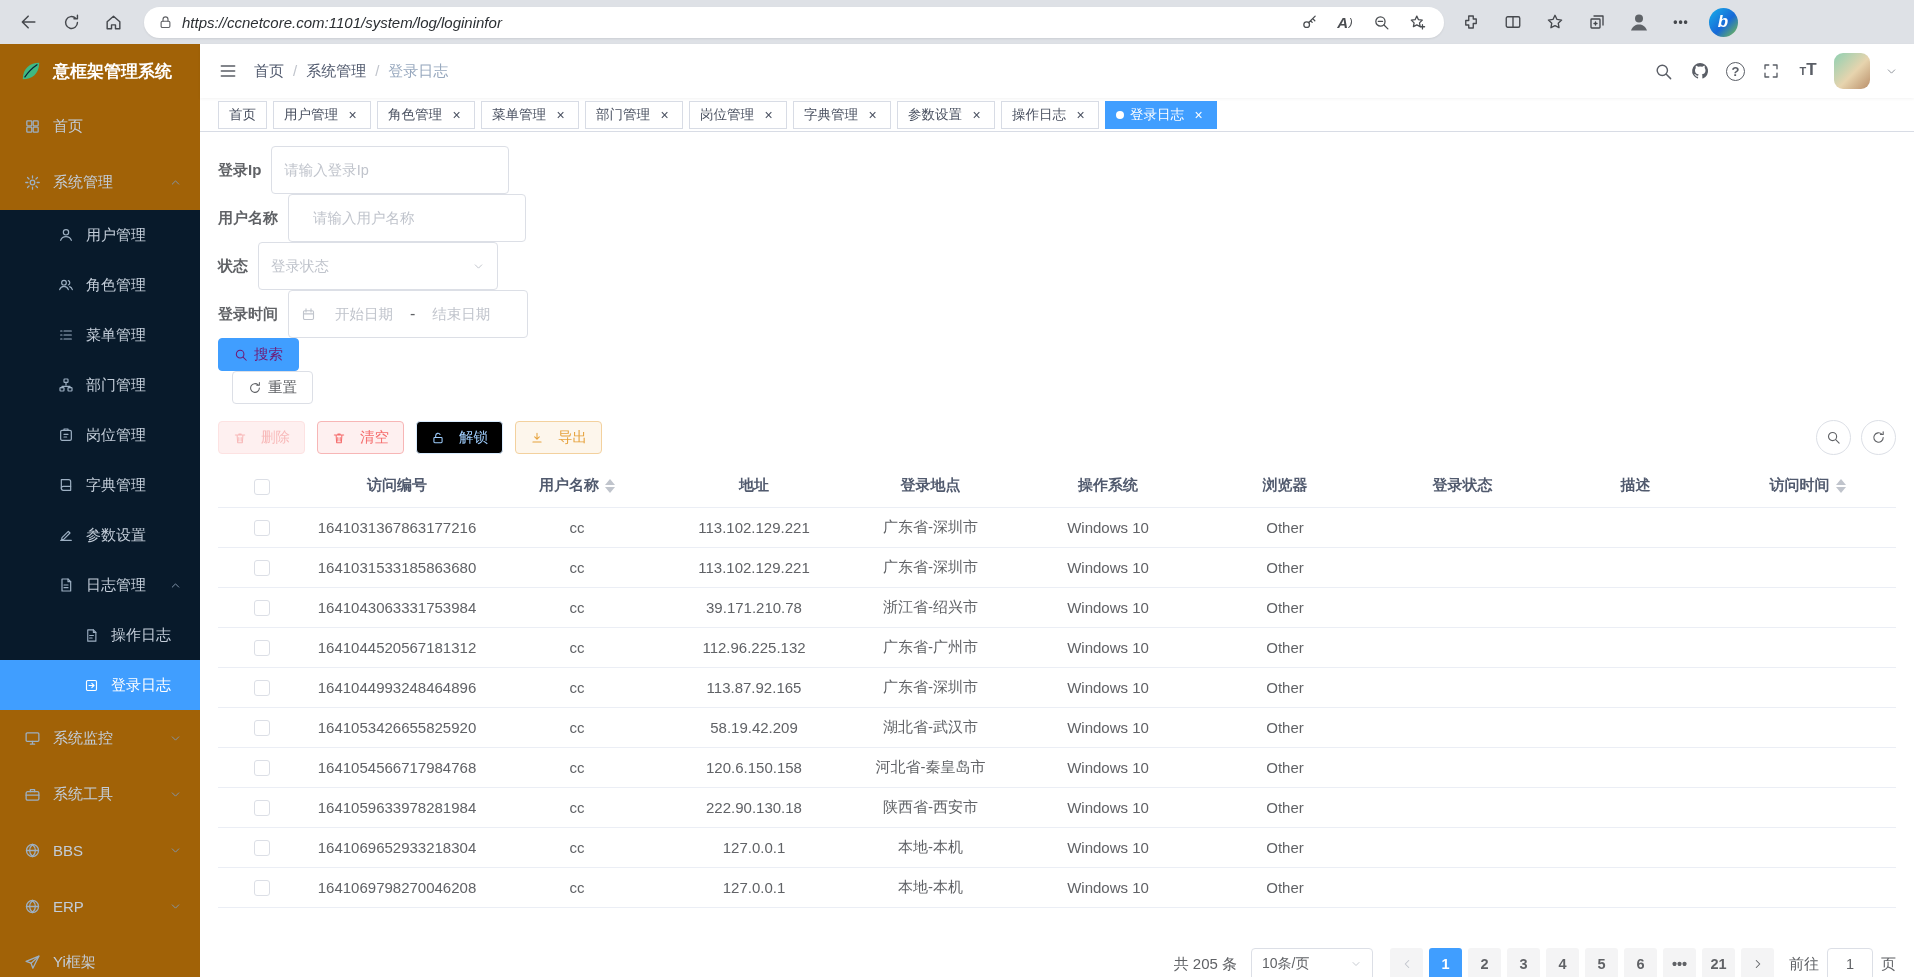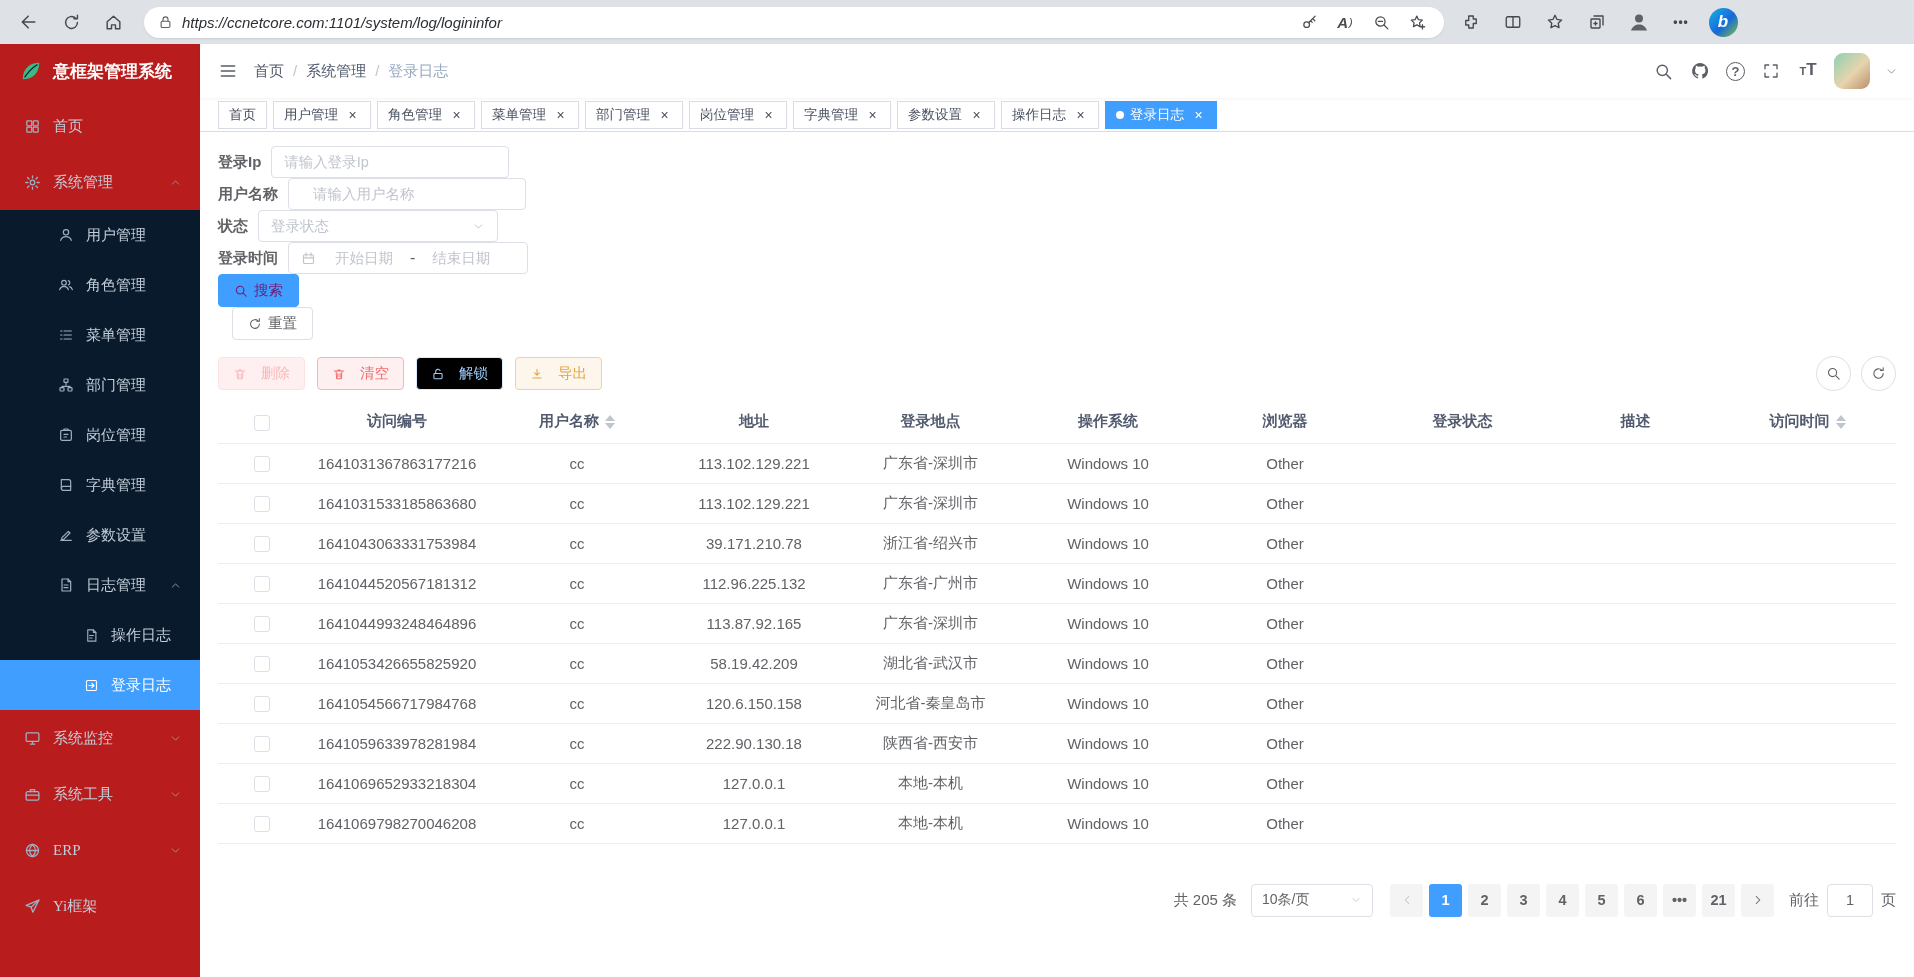--- a/index.html
+++ b/index.html
@@ -19,21 +19,21 @@
   .ra-icon::after { content:")"; font-size:11px; margin-left:1px; }
   .dots-icon::before { content:"•••"; letter-spacing:1px; font-size:12px; font-weight:bold; }
   .profile-glyph { color:#5f6368; }
   .bing-icon { width:29px; height:29px; border-radius:50%; background:linear-gradient(135deg,#19b0e8 0%,#1769d8 55%,#7fc241 100%); display:flex; align-items:center; justify-content:center; }
   .bing-icon::before { content:"b"; color:#fff; font-weight:bold; font-size:17px; font-style:italic; }
 
   
   .app { flex:1; display:flex; min-height:0; }
 
   
-  .sidebar { flex:0 0 200px; background:#b91c1c; color:#c3cdd9; overflow:hidden;font-family:Liberation Serif, serif; }
+  .sidebar { flex:0 0 200px; background:#a16207; color:#c3cdd9; overflow:hidden; }
   .logo-row { height:54px; display:flex; align-items:center; gap:11px; padding-left:20px; }
   .logo-title { color:#fff; font-size:17px; font-weight:bold; white-space:nowrap; }
   .s-item { display:flex; align-items:center; gap:12px; cursor:pointer; font-size:15px; white-space:nowrap; }
   .s-item.l1 { height:56px; padding-left:24px; }
   .s-item.l2 { height:50px; padding-left:58px; }
   .s-item.l3 { height:50px; padding-left:84px; }
   .submenu { background:#081a2b; }
   .s-ico { color:#9db0c3; flex:0 0 auto; }
   .chev { margin-left:auto; margin-right:18px; color:#8295ab; }
   .chev.up svg { transform:rotate(180deg); }
@@ -68,21 +68,21 @@
   .tag .close::before { content:"×"; }
   .tag.active { background:#409eff; border-color:#409eff; color:#fff; }
 
   
   .content { flex:1; padding:14px 18px 0; overflow:hidden; }
 
   
   .filter-row { display:flex; align-items:flex-start; margin-bottom:16px;flex-direction:column; }
   .f-group { display:flex; align-items:center; margin-right:32px; }
   .f-label { font-weight:bold; color:#606266; font-size:15px; margin-right:10px; white-space:nowrap; }
-  .inp { display:flex; align-items:center; height:32px; border:1px solid #dcdfe6; border-radius:4px; background:#fff; padding:0 12px; }
+  .inp { display:flex; align-items:center; height:48px; border:1px solid #dcdfe6; border-radius:4px; background:#fff; padding:0 12px; }
   .inp input { border:none; outline:none; font-size:14.5px; color:#606266; width:100%; font-family:inherit; background:transparent; }
   .inp input::placeholder { color:#c0c4cc; }
   .w-ip { width:238px; } .w-user { width:238px;padding-left:24px; } .w-status { width:240px; } .w-date { width:240px; }
   .sel-caret { color:#c0c4cc; flex:0 0 auto; margin-left:6px; }
   .date-ico { color:#c0c4cc; margin-right:8px; flex:0 0 auto; }
   .date-sep { color:#606266; margin:0 6px; }
   .inp .d-in { text-align:center; width:80px; }
   .btn { display:inline-flex; align-items:center; gap:6px; height:33px; padding:0 15px; border-radius:4px; font-size:14.5px; cursor:pointer; border:1px solid #dcdfe6; background:#fff; color:#606266; white-space:nowrap; }
   .btn-primary { background:#409eff; border-color:#409eff; color:#701a75; }
   .btn-reset { margin-left:14px; }
@@ -367,20 +367,34 @@
               </svg>
             </span>
         </div>
         <div class="s-item l1">
           <span class="s-ico">
               <svg class="ic" width="17" height="17" viewBox="0 0 24 24">
                 <circle cx="12" cy="12" r="8.5"></circle>
                 <path d="M3.5 12h17M12 3.5c-5.5 5-5.5 12 0 17M12 3.5c5.5 5 5.5 12 0 17"></path>
               </svg>
             </span>
+          <span class="s-txt">BBS</span>
+          <span class="chev">
+              <svg class="ic" width="13" height="13" viewBox="0 0 24 24">
+                <path d="M6 9l6 6 6-6"></path>
+              </svg>
+            </span>
+        </div>
+        <div class="s-item l1">
+          <span class="s-ico">
+              <svg class="ic" width="17" height="17" viewBox="0 0 24 24">
+                <circle cx="12" cy="12" r="8.5"></circle>
+                <path d="M3.5 12h17M12 3.5c-5.5 5-5.5 12 0 17M12 3.5c5.5 5 5.5 12 0 17"></path>
+              </svg>
+            </span>
           <span class="s-txt">ERP</span>
           <span class="chev">
               <svg class="ic" width="13" height="13" viewBox="0 0 24 24">
                 <path d="M6 9l6 6 6-6"></path>
               </svg>
             </span>
         </div>
         <div class="s-item l1">
           <span class="s-ico">
               <svg class="ic" width="17" height="17" viewBox="0 0 24 24">

